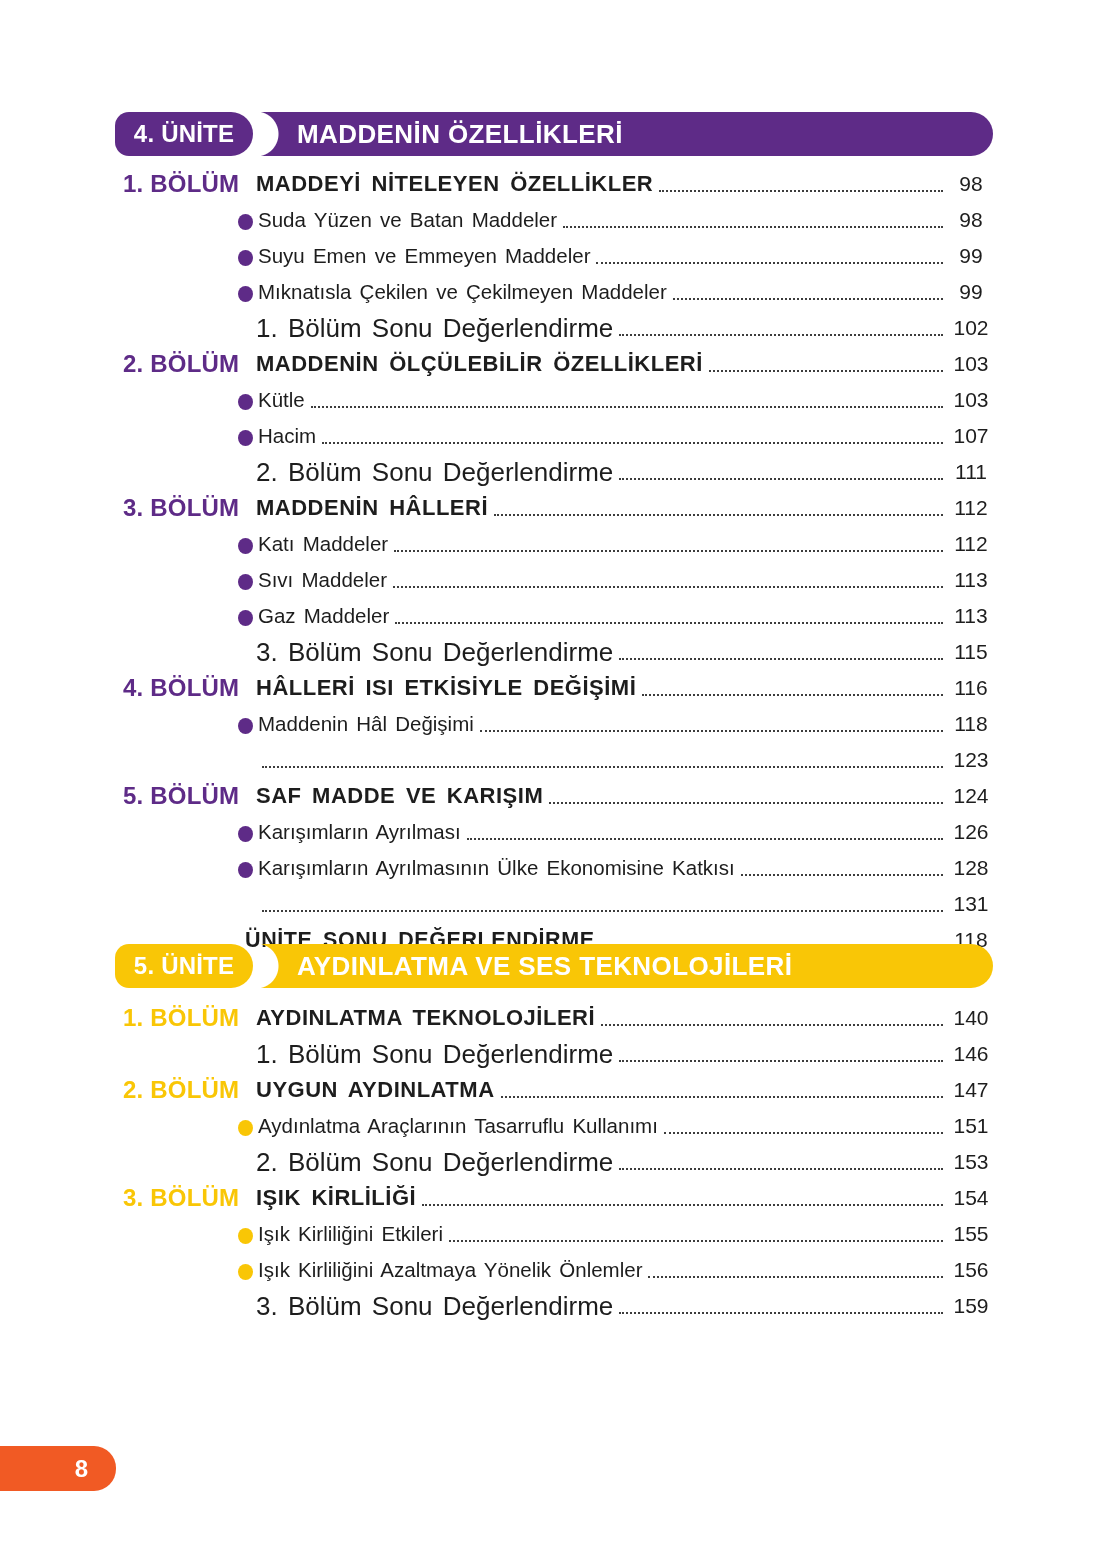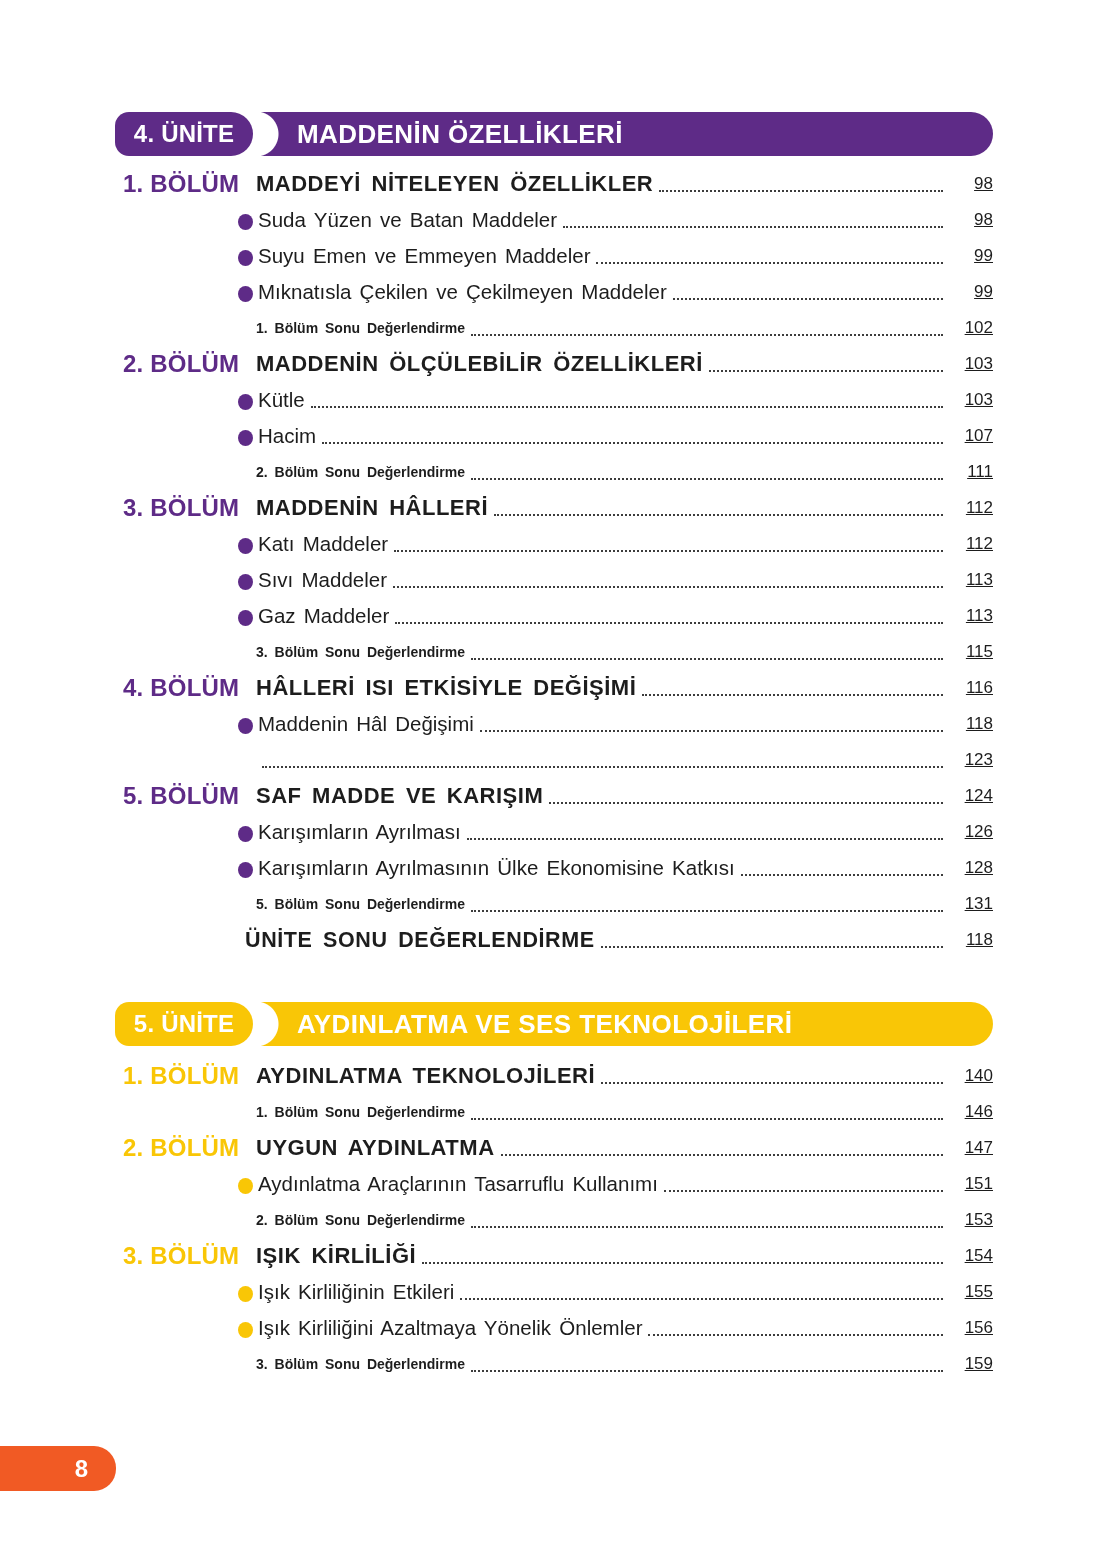--- a/index.html
+++ b/index.html
@@ -8,21 +8,21 @@
     width:1106px; height:1560px;
     font-family:"Liberation Sans", sans-serif;
     color:#1d1d1d;
   }
   .page {
     position:relative; width:1104px; height:1560px;
     background:#ffffff; overflow:hidden;
   }
   .unit { position:absolute; left:115px; width:878px; }
   .unit[data-unit="0"] { top:112px; }
-  .unit[data-unit="1"] { top:1002px; }
+  .unit[data-unit="1"] { top:944px; }
 
   .unit-header { display:flex; height:44px; }
   .unit-pill {
     flex:none; width:138px; height:44px; line-height:44px;
     background:var(--c); color:#ffffff;
     font-size:24px; font-weight:700; text-align:center;
     border-radius:14px 22px 22px 14px; letter-spacing:0.2px;
   }
   .unit-bar {
     flex:1; margin-left:8px; height:44px; line-height:44px;
@@ -41,25 +41,25 @@
     color:var(--c); font-size:24px; font-weight:800;
     letter-spacing:0.2px; padding-left:8px; white-space:nowrap;
   }
   .row.chapter .title { font-size:22px; font-weight:700; letter-spacing:0.5px; word-spacing:4px; white-space:nowrap; }
   .row.bullet .lblcol { width:123px; }
   .dot-bullet {
     flex:none; width:15px; height:16px; border-radius:50%;
     background:var(--c); margin:0 5px 2px 0;
   }
   .row.bullet .txt { font-size:20.5px; font-weight:400; word-spacing:2.5px; white-space:nowrap; }
-  .row.eval .txt { font-size:14px; font-weight:700; word-spacing:3px; white-space:nowrap; }
+  .row.eval .txt { font-size:26px; font-weight:400; word-spacing:3px; white-space:nowrap; }
   .row.uniteval .lblcol { width:130px; }
   .row.uniteval .txt { font-size:21.5px; font-weight:700; letter-spacing:0.6px; word-spacing:4px; white-space:nowrap; }
   .leader { flex:1; border-bottom:2.5px dotted #3c3c3c; margin:0 6px 4px 6px; min-width:20px; }
-  .pg { flex:none; width:44px; text-align:right; font-size:17px; font-weight:400;text-decoration:underline; }
+  .pg { flex:none; width:44px; text-align:center; font-size:21px; font-weight:400; }
 
   .page-badge {
     position:absolute; left:0; top:1446px; width:116px; height:45px;
     background:var(--orange); border-radius:0 22px 22px 0;
     color:#ffffff; font-size:24px; font-weight:700;
     line-height:45px; text-align:right; padding-right:28px;
   }
 </style>
 </head>
 <body>
@@ -197,21 +197,20 @@
         </div>
         <div class="row bullet">
           <span class="lblcol"></span>
           <span class="dot-bullet"></span>
           <span class="txt">Karışımların Ayrılmasının Ülke Ekonomisine Katkısı</span>
           <span class="leader"></span>
           <span class="pg">128</span>
         </div>
         <div class="row eval">
           <span class="lblcol"></span>
-          <span class="txt">5. Bölüm Sonu Değerlendirme</span>
           <span class="leader"></span>
           <span class="pg">131</span>
         </div>
         <div class="row uniteval">
           <span class="lblcol"></span>
           <span class="txt">ÜNİTE SONU DEĞERLENDİRME</span>
           <span class="leader"></span>
           <span class="pg">118</span>
         </div>
       </div>
@@ -256,21 +255,21 @@
         </div>
         <div class="row chapter">
           <span class="lblcol">3. BÖLÜM</span>
           <span class="title">IŞIK KİRLİLİĞİ</span>
           <span class="leader"></span>
           <span class="pg">154</span>
         </div>
         <div class="row bullet">
           <span class="lblcol"></span>
           <span class="dot-bullet"></span>
-          <span class="txt">Işık Kirliliğinin Etkileri</span>
+          <span class="txt">Işık Kirliliğini Etkileri</span>
           <span class="leader"></span>
           <span class="pg">155</span>
         </div>
         <div class="row bullet">
           <span class="lblcol"></span>
           <span class="dot-bullet"></span>
           <span class="txt">Işık Kirliliğini Azaltmaya Yönelik Önlemler</span>
           <span class="leader"></span>
           <span class="pg">156</span>
         </div>

